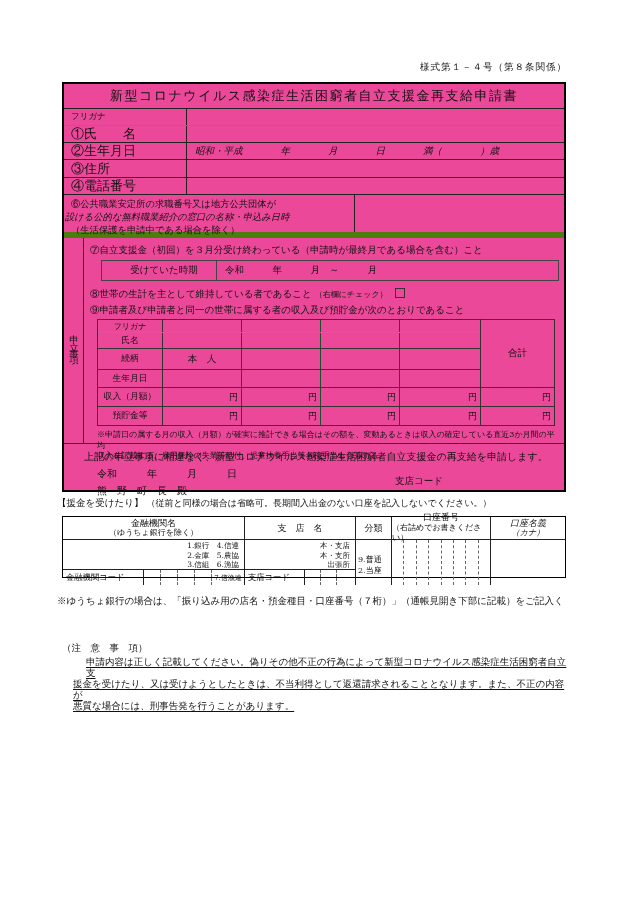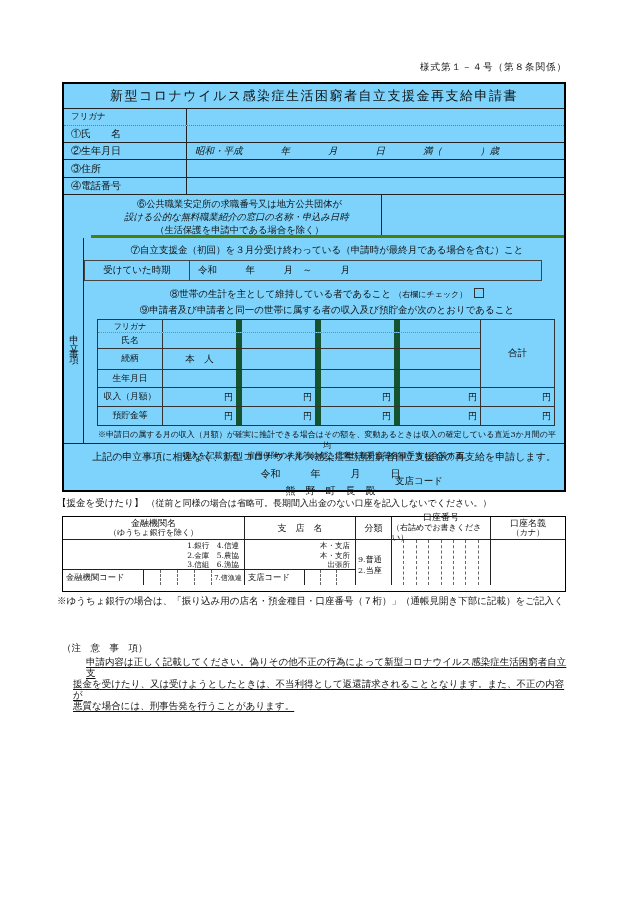--- a/index.html
+++ b/index.html
@@ -1,80 +1,80 @@
 <!DOCTYPE html>
 <html><head>
 <meta charset="utf-8">
 <style>
   html,body{margin:0;padding:0;background:#fff;}
   .page{position:relative;width:630px;height:902px;background:#fff;
         font-family:"DejaVu Serif","Liberation Serif",serif;color:#111;overflow:hidden;}
   
   .form-number{position:absolute;top:61px;left:0;right:63px;text-align:right;font-size:9.5px;letter-spacing:1px;}
   
-  .main-box{position:absolute;left:62px;top:82px;width:504px;height:410px;border:2px solid #000;box-sizing:border-box;background:#7dd3fc;text-align:center;}
+  .main-box{position:absolute;left:62px;top:82px;width:504px;height:410px;border:2px solid #000;box-sizing:border-box;background:#ec4899;}
   .title-row{height:25px;border-bottom:1px solid #222;display:flex;align-items:center;justify-content:center;
              font-size:13px;letter-spacing:1.5px;box-sizing:border-box;}
   .irow{display:flex;box-sizing:border-box;border-bottom:1px solid #222;}
   .irow.dotted{border-bottom:1px dotted #777;}
-  .ilbl{width:123px;border-right:1px solid #222;box-sizing:border-box;display:flex;align-items:center;padding-left:7px;font-size:10px;}
+  .ilbl{width:123px;border-right:1px solid #222;box-sizing:border-box;display:flex;align-items:center;padding-left:7px;font-size:13px;}
   .ival{flex:1;display:flex;align-items:center;padding-left:8px;font-size:9.5px;font-style:italic;}
   .h17{height:17px;}.h18{height:18px;}
   .f85{font-size:8.5px;}
   
-  .r6{display:flex;height:43px;border-bottom:3px solid #4d7c0f;box-sizing:border-box;margin-left:27px;}
+  .r6{display:flex;height:43px;border-bottom:6px solid #4d7c0f;box-sizing:border-box;}
   .r6l{width:291px;border-right:1px solid #222;box-sizing:border-box;font-size:9.3px;line-height:13px;padding-top:2px;}
   .r6l .ln1{padding-left:7px;}.r6l .ln2{padding-left:1px;font-style:italic;}.r6l .ln3{padding-left:7px;}
   .r6r{flex:1;}
   
   .decl{display:flex;height:206px;border-bottom:1px solid #222;box-sizing:border-box;}
   .decl-side{width:20px;border-right:1px solid #222;box-sizing:border-box;display:flex;align-items:center;justify-content:center;}
   .v-label{writing-mode:vertical-rl;text-orientation:upright;letter-spacing:7px;font-size:9.5px;}
   .decl-main{flex:1;position:relative;}
   .p-item{font-size:9.5px;margin-left:6px;}
   .p7{margin-top:6px;}
-  .period-box{margin:3px 0 0 0;width:458px;height:21px;border:1px solid #444;box-sizing:border-box;display:flex;}
+  .period-box{margin:3px 0 0 17px;width:458px;height:21px;border:1px solid #444;box-sizing:border-box;display:flex;padding-left:10px;}
   .period-lbl{width:105px;border-right:1px solid #444;box-sizing:border-box;display:flex;align-items:center;justify-content:center;font-size:9.5px;}
   .period-val{flex:1;display:flex;align-items:center;padding-left:8px;font-size:9.5px;}
   .p8{margin-top:7px;}
   .small-note{font-size:8px;}
   .chk{display:inline-block;width:8px;height:8px;border:1px solid #333;vertical-align:-1px;margin-left:4px;}
   .p9{margin-top:3px;}
   
   .decl-table{margin:2px 0 0 13px;width:458px;border:1px solid #333;box-sizing:border-box;display:flex;}
   .dt-left{width:382px;}
   .dt-row{display:flex;box-sizing:border-box;border-bottom:1px solid #333;}
   .dt-row.last{border-bottom:none;}
   .dt-row.dotted{border-bottom:1px dotted #888;}
   .dt-lbl{width:65px;border-right:1px solid #333;box-sizing:border-box;display:flex;align-items:center;justify-content:center;font-size:8.8px;}
-  .dt-cell{width:79px;border-right:6px solid #14532d;box-sizing:border-box;display:flex;align-items:center;justify-content:center;font-size:9.5px;}
+  .dt-cell{width:79px;border-right:1px solid #14532d;box-sizing:border-box;display:flex;align-items:center;justify-content:center;font-size:9.5px;}
   .dt-cell.cl{width:80px;border-right:none;}
   .dt-cell.yen{justify-content:flex-end;padding-right:3px;font-size:9px;}
   .rh1{height:13px;}.rh2{height:16px;}.rh3{height:21px;}.rh4{height:18px;}.rh5{height:19px;}.rh6{height:18px;}
   .dt-right{width:74px;border-left:1px solid #333;box-sizing:border-box;}
   .dt-total{height:68px;border-bottom:1px solid #333;box-sizing:border-box;display:flex;align-items:center;justify-content:center;font-size:9.5px;}
   .dt-tyen{box-sizing:border-box;display:flex;align-items:center;justify-content:flex-end;padding-right:3px;font-size:9px;}
   .dt-tyen.y1{height:19px;border-bottom:1px solid #333;}
   .dt-tyen.y2{height:18px;}
   .tbl-note{margin:4px 0 0 13px;width:460px;font-size:8px;line-height:10.5px;color:#111;}
   
   .stmt{height:49px;box-sizing:border-box;position:relative;}
   .stmt-l1{padding:6px 0 0 20px;font-size:10px;}
   .stmt-l2{padding:3px 0 0 33px;font-size:10px;}
   .stmt-l3{padding:3px 0 0 33px;font-size:10px;}
   .applicant{position:absolute;left:331px;top:31px;font-size:9.5px;}
   
   .bank-head{position:absolute;left:57px;top:497px;font-size:9.5px;}
   .bank-head .note{font-size:9px;}
-  .bank-table{position:absolute;left:62px;top:516px;width:504px;height:76px;border:1.5px solid #000;box-sizing:border-box;background:#fff;}
+  .bank-table{position:absolute;left:62px;top:516px;width:504px;height:62px;border:1.5px solid #000;box-sizing:border-box;background:#fff;}
   .bk-hrow{display:flex;height:23px;border-bottom:1px solid #222;box-sizing:border-box;}
   .bk-brow{display:flex;height:45px;box-sizing:border-box;}
   .bk-c1{width:182px;}.bk-c2{width:111px;}.bk-c3{width:36px;}.bk-c4{width:99px;}.bk-c5{flex:1;}
   .bk-col{border-right:1px solid #222;box-sizing:border-box;}
-  .bk-col.lastc{border-right:none;}
+  .bk-col.lastc{border-right:none;font-style:italic;}
   .bk-hcell{display:flex;flex-direction:column;align-items:center;justify-content:center;line-height:10.5px;}
   .bk-h1{font-size:9px;}.bk-h2{font-size:8px;}
   .bk-body{position:relative;}
   .type-list{position:absolute;top:1px;right:5px;font-size:7.5px;line-height:9.6px;text-align:left;}
   .branch-list{position:absolute;top:1px;right:5px;font-size:7.5px;line-height:9.6px;text-align:right;}
   .code-row{position:absolute;left:0;right:0;bottom:0;height:16px;border-top:1px solid #222;box-sizing:border-box;display:flex;}
   .code-lbl{border-right:1px solid #222;box-sizing:border-box;font-size:8.3px;display:flex;align-items:center;padding-left:3px;}
   .code-cell{box-sizing:border-box;border-right:1px dashed #666;}
   .w81{width:81px;}.w60{width:60px;}.w17{width:17px;}.w16{width:16px;}
   .type7{flex:1;font-size:7px;display:flex;align-items:center;justify-content:center;}

